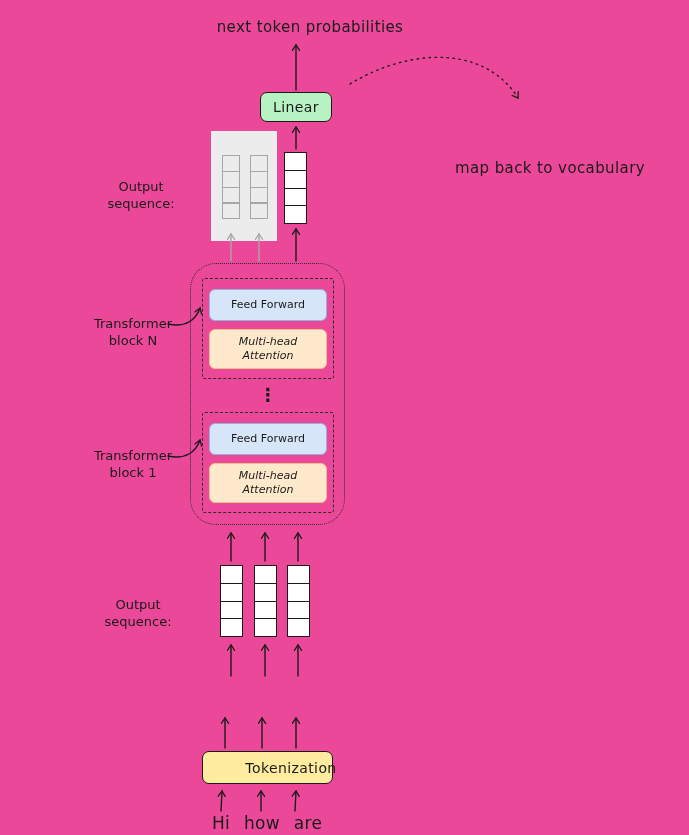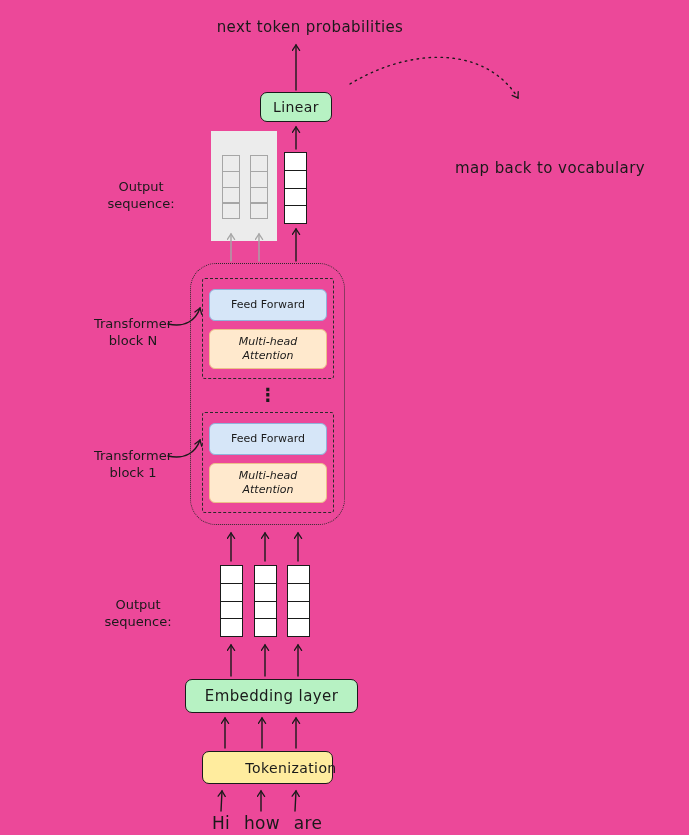--- a/index.html
+++ b/index.html
@@ -147,21 +147,20 @@
     <div class="cell"></div>
     <div class="cell"></div>
   </div>
   <div class="vec input" style="left:287px; top:565px;">
     <div class="cell"></div>
     <div class="cell"></div>
     <div class="cell"></div>
     <div class="cell"></div>
   </div>
 
-  <div class="box green hand" style="left:185px; top:679px; width:173px; height:34px;">Embedding layer</div>
 
   <div class="box yellow hand" style="left:202px; top:751px; width:131px; height:33px; font-size:14px;padding-left:47px;">Tokenization</div>
 
   <div class="token" style="left:206px; top:813px; width:30px;">Hi</div>
   <div class="token" style="left:244px; top:813px; width:34px;text-align:right;">how</div>
   <div class="token" style="left:280px; top:813px; width:32px;margin-left:12px;">are</div>
 
 </div>
 
 </body></html>

